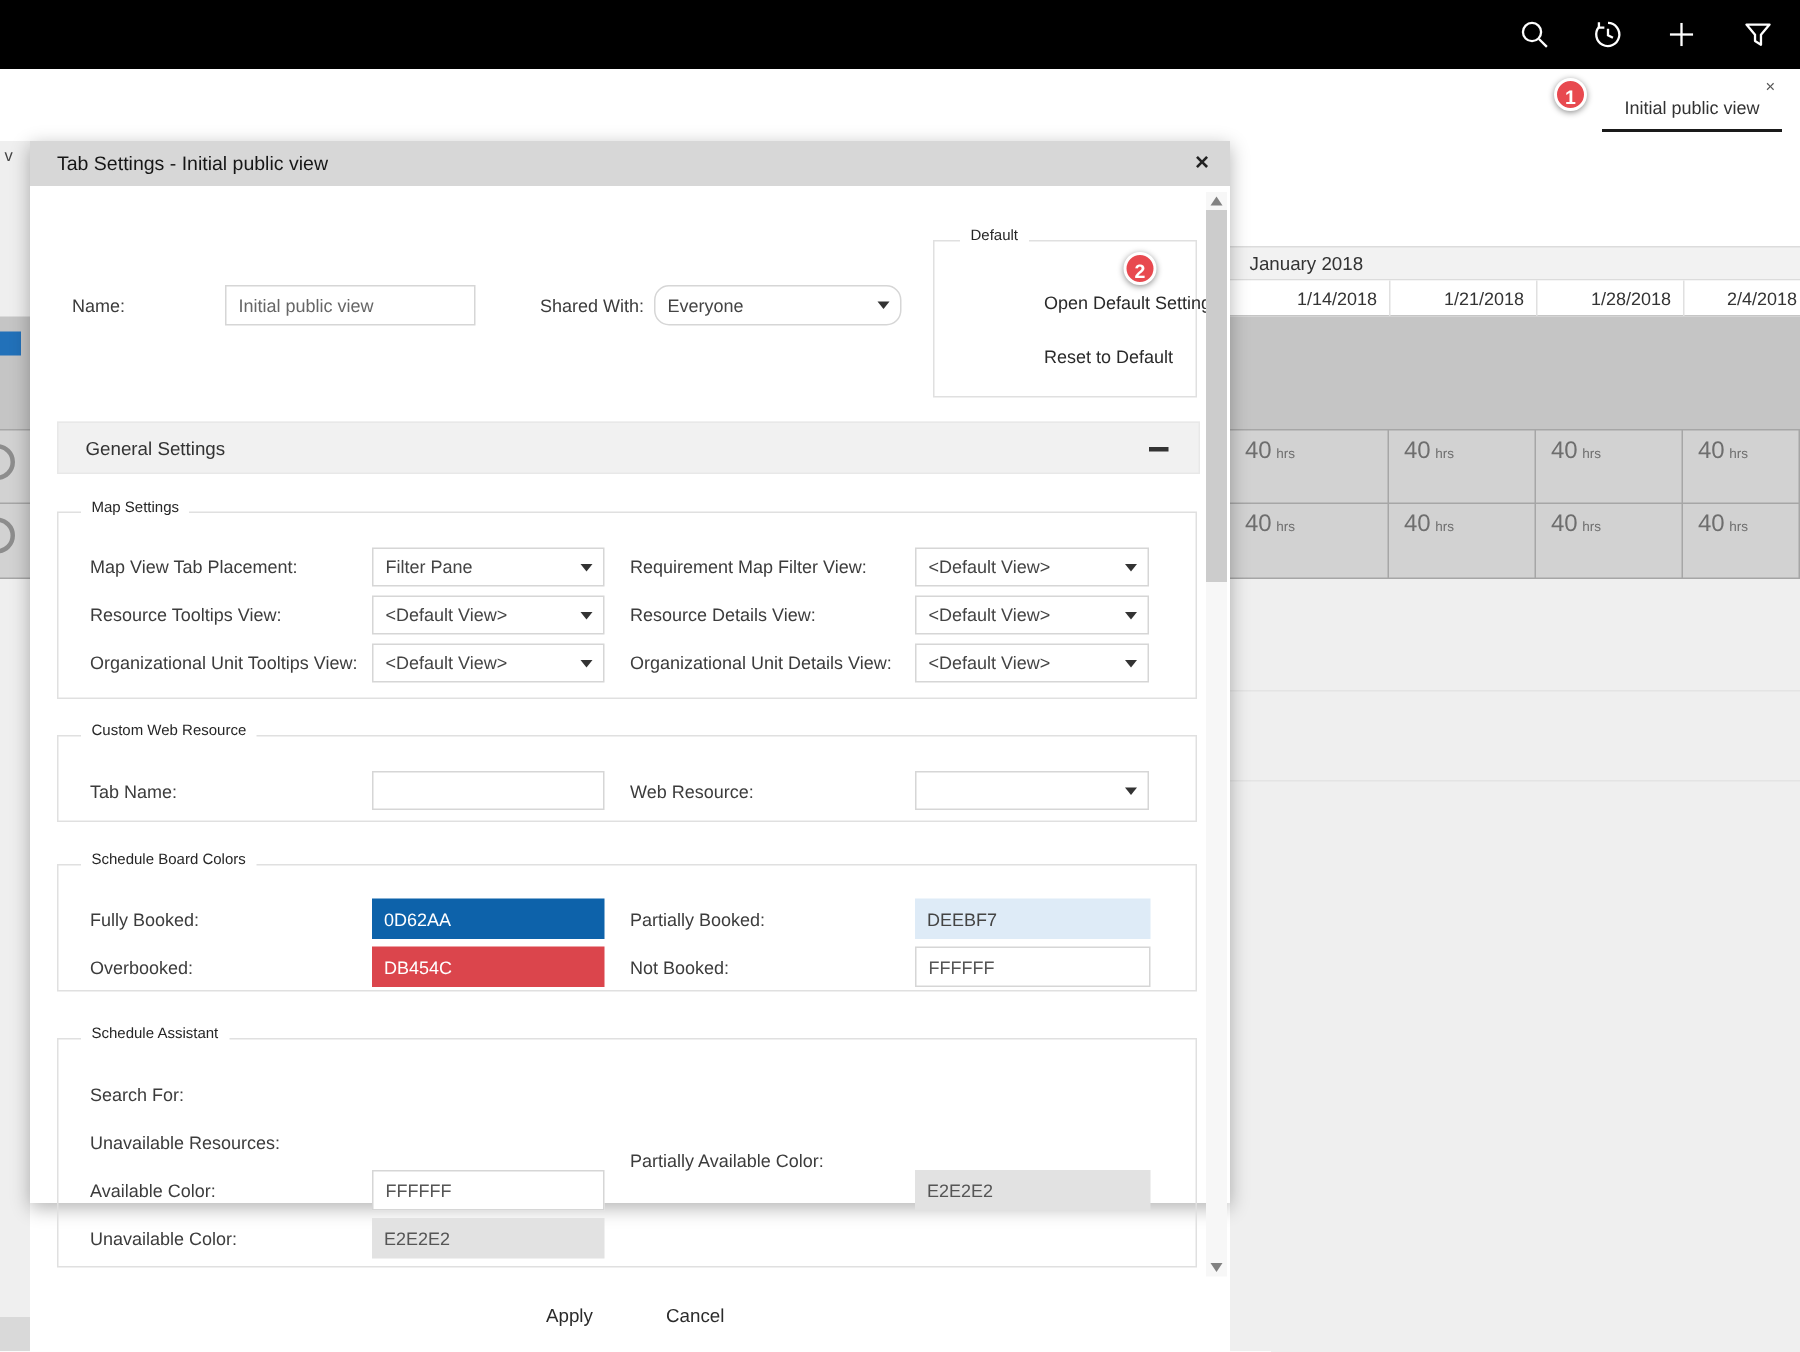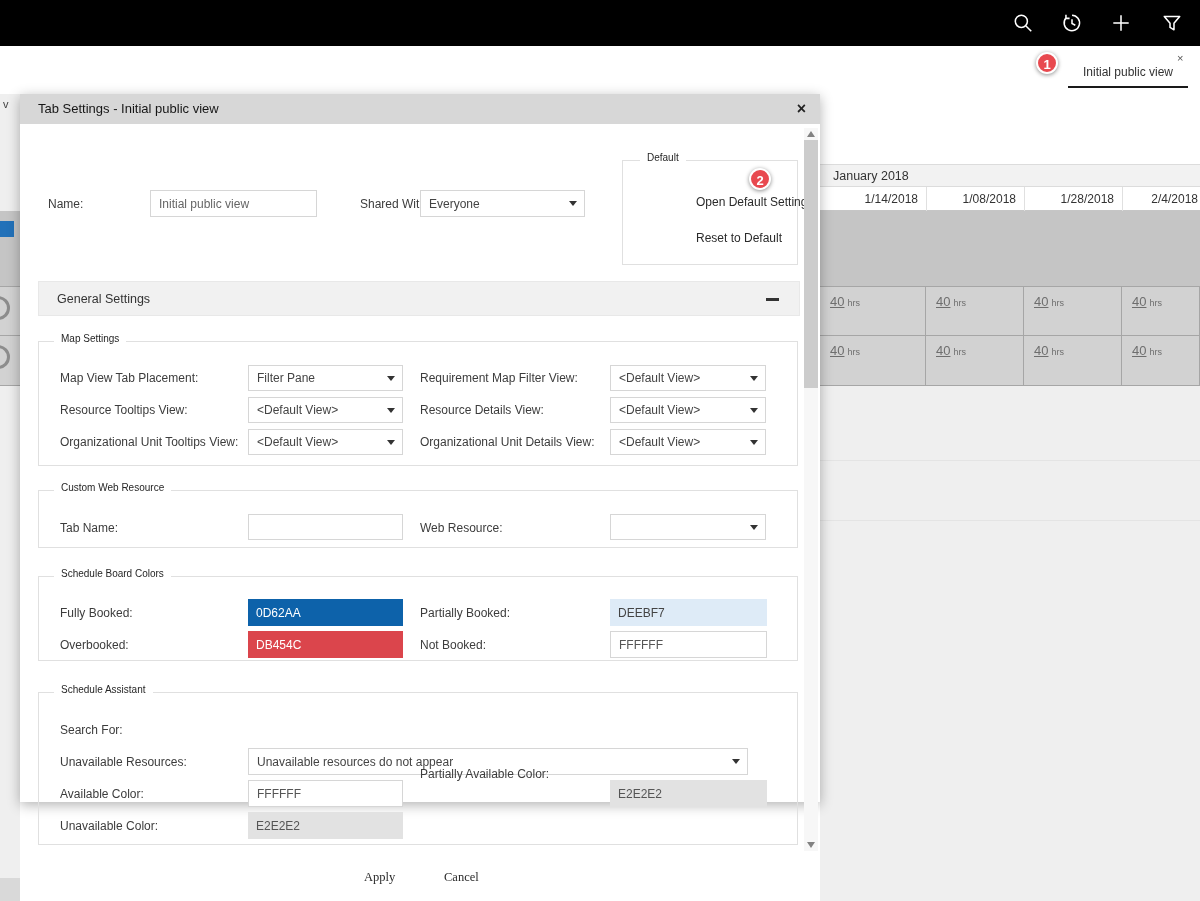--- a/index.html
+++ b/index.html
@@ -14,21 +14,21 @@
   
   .board-month { position:absolute; left:820px; top:164px; width:380px; height:23px; background:#f2f2f2;
                  border-top:1px solid #dcdcdc; border-bottom:1px solid #dcdcdc; font-size:12.5px; color:#333;
                  line-height:22px; padding-left:13px; }
   .date-row { position:absolute; left:820px; top:187px; width:380px; height:24px; background:#fff; border-bottom:1px solid #c6c6c6; }
   .date-cell { position:absolute; top:0; height:24px; line-height:24px; font-size:12px; color:#333; text-align:right; padding-right:8px; }
   .date-sep { border-left:1px solid #e0e0e0; }
   .board-band { position:absolute; left:820px; top:211px; width:380px; height:75px; background:#c5c5c5; }
   .cell { position:absolute; height:50px; background:#d2d2d2; border-right:1px solid #a6a6a6; border-bottom:1px solid #a6a6a6;
           padding:5px 0 0 10px; color:#6e6e6e; }
-  .cell .num { font-size:13px;text-decoration:underline; }
+  .cell .num { font-size:16px; }
   .cell .unit { font-size:9px; margin-left:3px; }
   .hline { position:absolute; left:820px; width:380px; height:1px; background:#e4e4e4; }
 
   
   #left-strip { position:absolute; left:0; top:94px; width:20px; height:807px; background:#efefef; overflow:hidden; }
   .ring { position:absolute; width:24px; height:24px; border:3px solid #8d8d8d; border-radius:50%; background:transparent; }
 
   
   #view-tab { position:absolute; left:1068px; top:48px; width:120px; height:40px; border-bottom:2px solid #1a1a1a; }
   #view-tab .tab-label { position:absolute; left:0; right:0; top:17px; text-align:center; font-size:12px; color:#333; }
@@ -65,21 +65,21 @@
   .color-input.filled { border:none; }
 
   
   #scrollbar { position:absolute; left:784px; top:34px; width:14px; height:723px; background:#f7f7f7; }
   #scroll-thumb { position:absolute; left:0; top:12px; width:14px; height:248px; background:#cccccc; }
   .scroll-arrow-up { position:absolute; left:3px; top:3px; width:0; height:0;
                      border-left:4px solid transparent; border-right:4px solid transparent; border-bottom:6px solid #828282; }
   .scroll-arrow-down { position:absolute; left:3px; bottom:3px; width:0; height:0;
                        border-left:4px solid transparent; border-right:4px solid transparent; border-top:6px solid #828282; }
 
-  .footer-btn { position:absolute; top:776px; font-size:12.5px; color:#2b2b2b;font-family:Liberation Serif, serif; }
+  .footer-btn { position:absolute; top:776px; font-size:12.5px; color:#2b2b2b; }
 </style>
 </head>
 <body>
 
 <div id="screen" data-interactable="false">
 
   <div id="topbar" data-interactable="false">
     <div class="tb-icon" style="left:1012px;" data-interactable="true">
       <svg width="22" height="22" viewBox="0 0 20 20">
           <circle cx="8.5" cy="8.5" r="5.5" fill="none" stroke="#fff" stroke-width="1.4"></circle>
@@ -104,21 +104,21 @@
           <path d="M3 4 H17 L11.8 10.2 V16.2 L8.2 14 V10.2 Z" fill="none" stroke="#fff" stroke-width="1.4" stroke-linejoin="round"></path>
         </svg>
     </div>
   </div>
 
   <div class="board-month" data-interactable="false">
     <span data-interactable="false">January 2018</span>
   </div>
   <div class="date-row" data-interactable="false">
     <div class="date-cell" style="left:0; width:106px;" data-interactable="false">1/14/2018</div>
-    <div class="date-cell date-sep" style="left:106px; width:98px;" data-interactable="false">1/08/2018</div>
+    <div class="date-cell date-sep" style="left:106px; width:98px;" data-interactable="false">1/21/2018</div>
     <div class="date-cell date-sep" style="left:204px; width:98px;" data-interactable="false">1/28/2018</div>
     <div class="date-cell date-sep" style="left:302px; width:78px; padding-right:2px;" data-interactable="false">2/4/2018</div>
   </div>
   <div class="board-band" data-interactable="false"></div>
 
   <div class="cell" style="left:820px; top:286px; width:106px; border-top:1px solid #a6a6a6;" data-interactable="true">
     <span class="num" data-interactable="false">40</span><span class="unit" data-interactable="false">hrs</span>
   </div>
   <div class="cell" style="left:926px; top:286px; width:98px; border-top:1px solid #a6a6a6;" data-interactable="true">
     <span class="num" data-interactable="false">40</span><span class="unit" data-interactable="false">hrs</span>
@@ -169,21 +169,21 @@
   <div id="modal" data-interactable="false">
 
     <div id="modal-titlebar" data-interactable="false">
       <div id="modal-title" data-interactable="false">Tab Settings - Initial public view</div>
       <div id="modal-close" data-interactable="true">×</div>
     </div>
 
     <div class="lbl" style="left:28px; top:103px;" data-interactable="false">Name:</div>
     <input class="txt" style="left: 130px; top: 96px; width: 167px;" data-interactable="true" value="Initial public view">
     <div class="lbl" style="left:340px; top:103px;" data-interactable="false">Shared With:</div>
-    <div class="dd" style="left:400px; top:96px; width:165px; height:27px;" data-interactable="true">
+    <div class="dd" style="left:416px; top:96px; width:165px; height:27px;border-radius:10px;" data-interactable="true">
       <span class="dd-text" data-interactable="false">Everyone</span>
       <span class="caret" data-interactable="false"></span>
     </div>
 
     <div class="groupbox" style="left:602px; top:66px; width:176px; height:105px;" data-interactable="false"></div>
     <div class="legend" style="left:620px; top:58px;" data-interactable="false">Default</div>
     <div class="link" style="left:632px; top:101px;" data-interactable="true">Open Default Settings</div>
     <div class="link" style="left:632px; top:137px;" data-interactable="true">Reset to Default</div>
     <div class="badge" style="left:729px; top:74px;" data-interactable="false">2</div>
 
@@ -256,24 +256,20 @@
     <div class="lbl" style="left:400px; top:544px;" data-interactable="false">Not Booked:</div>
     <div class="color-input" style="left: 590px; top: 537px; width: 157px; background-color: rgb(255, 255, 255); color: rgb(85, 85, 85);" data-interactable="true">
       <span data-interactable="false">FFFFFF</span>
     </div>
 
     <div class="groupbox" style="left:18px; top:598px; width:760px; height:153px;" data-interactable="false"></div>
     <div class="legend" style="left:34px; top:590px;" data-interactable="false">Schedule Assistant</div>
 
     <div class="lbl" style="left:40px; top:629px;" data-interactable="false">Search For:</div>
     <div class="lbl" style="left:40px; top:661px;" data-interactable="false">Unavailable Resources:</div>
-    <div class="dd" style="left:228px; top:654px; width:500px; height:27px;" data-interactable="true">
-      <span class="dd-text" data-interactable="false">Unavailable resources do not appear</span>
-        <span class="caret" data-interactable="false"></span>
-    </div>
     <div class="lbl" style="left:40px; top:693px;" data-interactable="false">Available Color:</div>
     <div class="color-input" style="left: 228px; top: 686px; width: 155px; background-color: rgb(255, 255, 255); color: rgb(85, 85, 85);" data-interactable="true">
       <span data-interactable="false">FFFFFF</span>
     </div>
     <div class="lbl" style="left:400px; top:673px;" data-interactable="false">Partially Available Color:</div>
     <div class="color-input filled" style="left: 590px; top: 686px; width: 157px; background-color: rgb(226, 226, 226); color: rgb(85, 85, 85);" data-interactable="true">
       <span data-interactable="false">E2E2E2</span>
     </div>
     <div class="lbl" style="left:40px; top:725px;" data-interactable="false">Unavailable Color:</div>
     <div class="color-input filled" style="left: 228px; top: 718px; width: 155px; background-color: rgb(226, 226, 226); color: rgb(85, 85, 85);" data-interactable="true">

